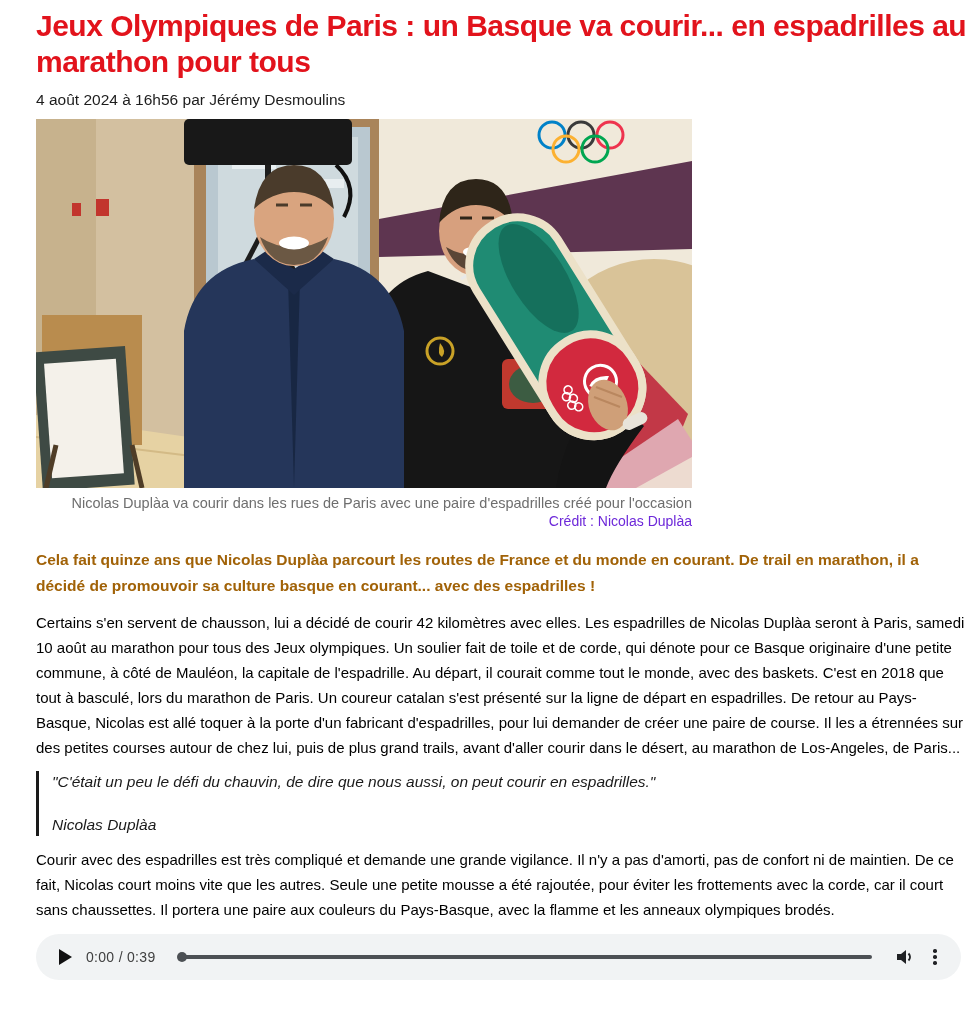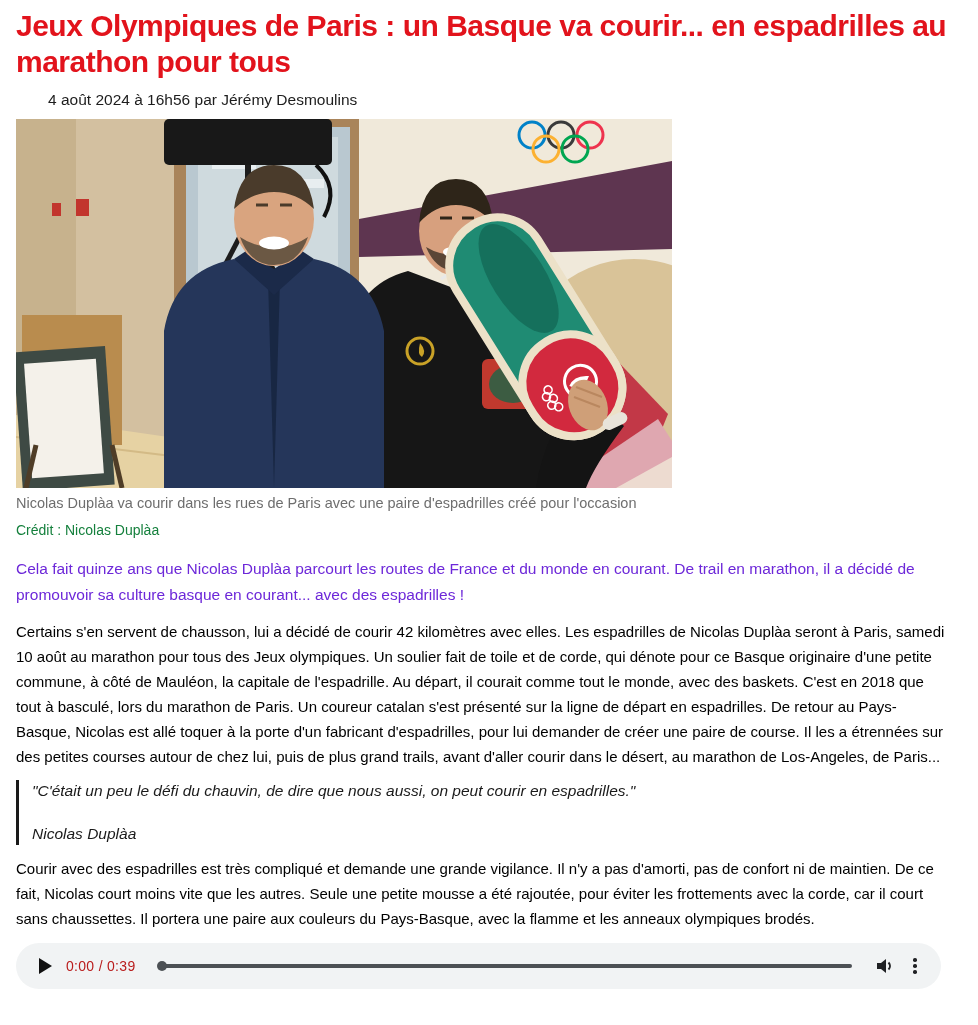--- a/index.html
+++ b/index.html
@@ -1,52 +1,52 @@
 <!DOCTYPE html>
 <html lang="fr"><head>
 <meta charset="utf-8">
 <style>
   * { margin:0; padding:0; box-sizing:border-box; }
   html,body { width:978px; height:1025px; background:#ffffff; overflow:hidden;
     font-family:"Liberation Sans", sans-serif; }
-  .content { padding:8px 7px 0 16px; }
+  .content { padding:8px 7px 0 36px; }
 
   h1.article-title{
     font-size:30px; line-height:36px; font-weight:700; letter-spacing:-0.5px;
     color:#e2131c; max-width:945px; margin-bottom:11px;
   }
-  .byline{ font-size:15.5px; color:#1d1d1d; margin-bottom:10px;margin-left:32px; }
-
-  figure{ width:656px; }
+  .byline{ font-size:15.5px; color:#1d1d1d; margin-bottom:10px; }
+
+  figure{ width:656px;text-align:right; }
   .photo-wrap{ width:656px; height:369px; overflow:hidden; background:#d8cdb6; }
   .photo-wrap svg{ display:block; }
   figcaption .caption{ font-size:14.5px; color:#6e6e6e; margin-top:6px; line-height:18px;}
-  figcaption .credit{ font-size:14px; color:#15803d; margin-top:9px; line-height:18px;}
-
-  .lead{ margin-top:17px; font-size:15.5px; font-weight:400; color:#6d28d9;
+  figcaption .credit{ font-size:14px; color:#6d28d9; margin-top:0; line-height:18px;}
+
+  .lead{ margin-top:17px; font-size:15.5px; font-weight:700; color:#a16207;
     line-height:26px; max-width:935px; }
   p.body-text{ margin-top:11px; font-size:15px; color:#000000; line-height:25px;
     max-width:935px; }
 
   blockquote{ margin-top:11px; border-left:3px solid #1a1a1a; padding:1px 0 1px 13px;
     max-width:920px; }
   blockquote .quote-text{ font-style:italic; font-size:15.5px; color:#1a1a1a; line-height:20px; }
   blockquote .quote-author{ font-style:italic; font-size:15.5px; color:#1a1a1a;
     margin-top:23px; line-height:20px; }
 
   .audio-intro{ margin-top:21px; font-size:15.5px; color:#1d1d1d; line-height:20px; }
 
   .audio-player{
     margin-top:12px; width:925px; height:46px; background:#f1f3f4;
     border-radius:23px; display:flex; align-items:center;
     padding:0 19px 0 21px; gap:13px;
   }
   .play-button{ width:16px; height:16px; border:none; background:transparent;
     display:flex; align-items:center; justify-content:center; cursor:pointer; flex:0 0 auto; }
-  .time-display{ font-size:14px; color:#b91c1c; white-space:nowrap; letter-spacing:0.3px; }
+  .time-display{ font-size:14px; color:#404040; white-space:nowrap; letter-spacing:0.3px; }
   .seek-track{ flex:1; height:4px; background:#4c5054; border-radius:2px;
     position:relative; margin:0 8px 0 10px; cursor:pointer; }
   .seek-thumb{ position:absolute; left:-1px; top:-3px; width:10px; height:10px;
     border-radius:50%; background:#4c5054; }
   .volume-button{ width:22px; height:22px; border:none; background:transparent;
     display:flex; align-items:center; justify-content:center; cursor:pointer; flex:0 0 auto; }
   .menu-button{ width:14px; height:22px; border:none; background:transparent;
     display:flex; flex-direction:column; align-items:center; justify-content:center;
     gap:2.5px; cursor:pointer; flex:0 0 auto; }
   .menu-button i{ width:3.5px; height:3.5px; border-radius:50%; background:#202124; display:block; }

